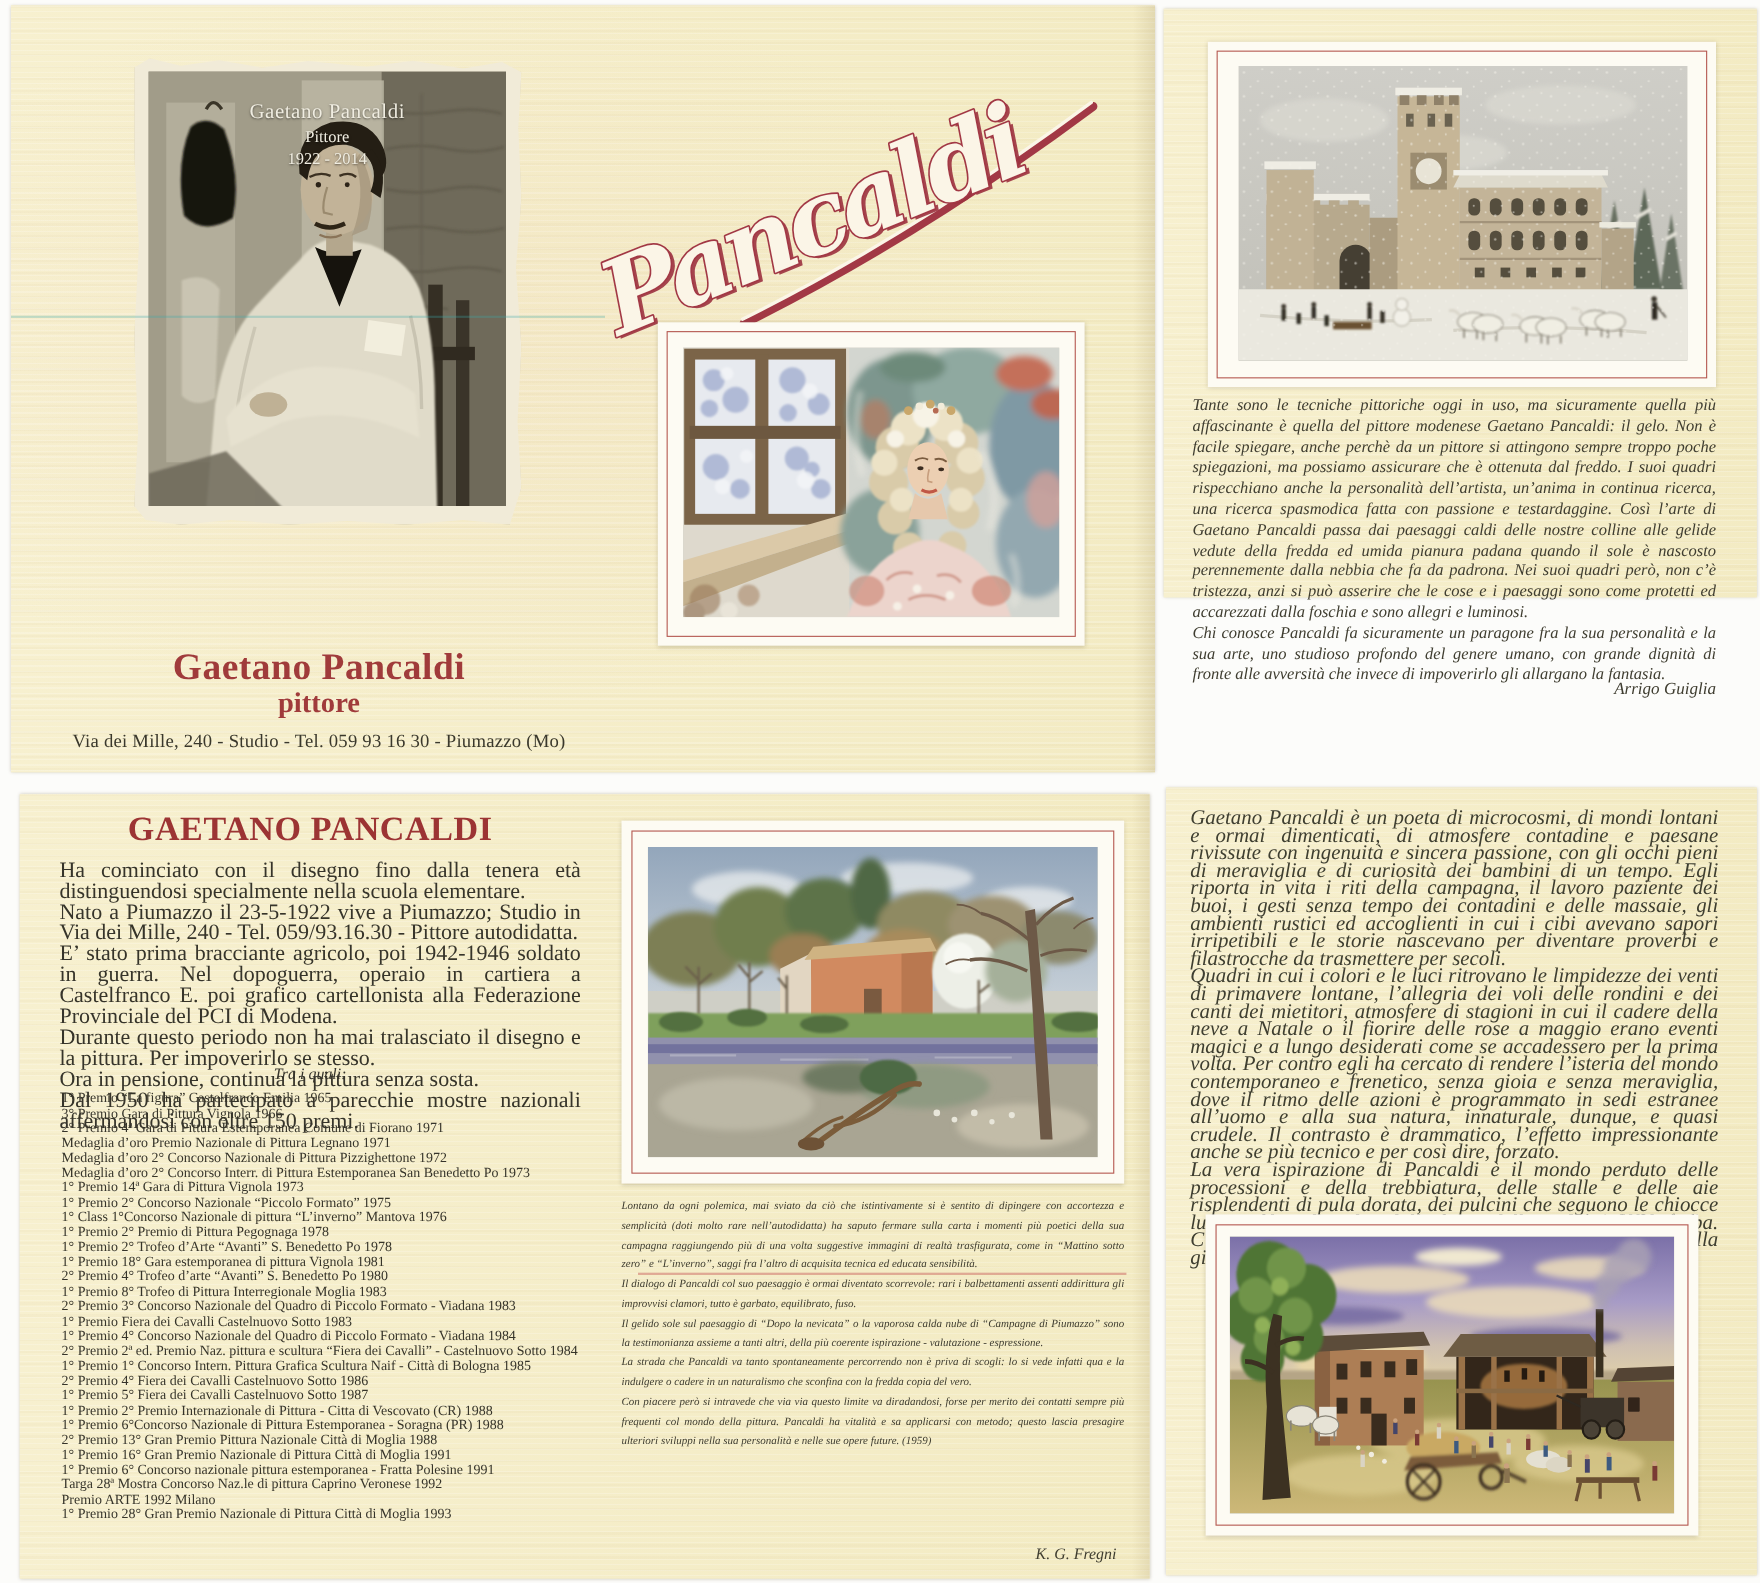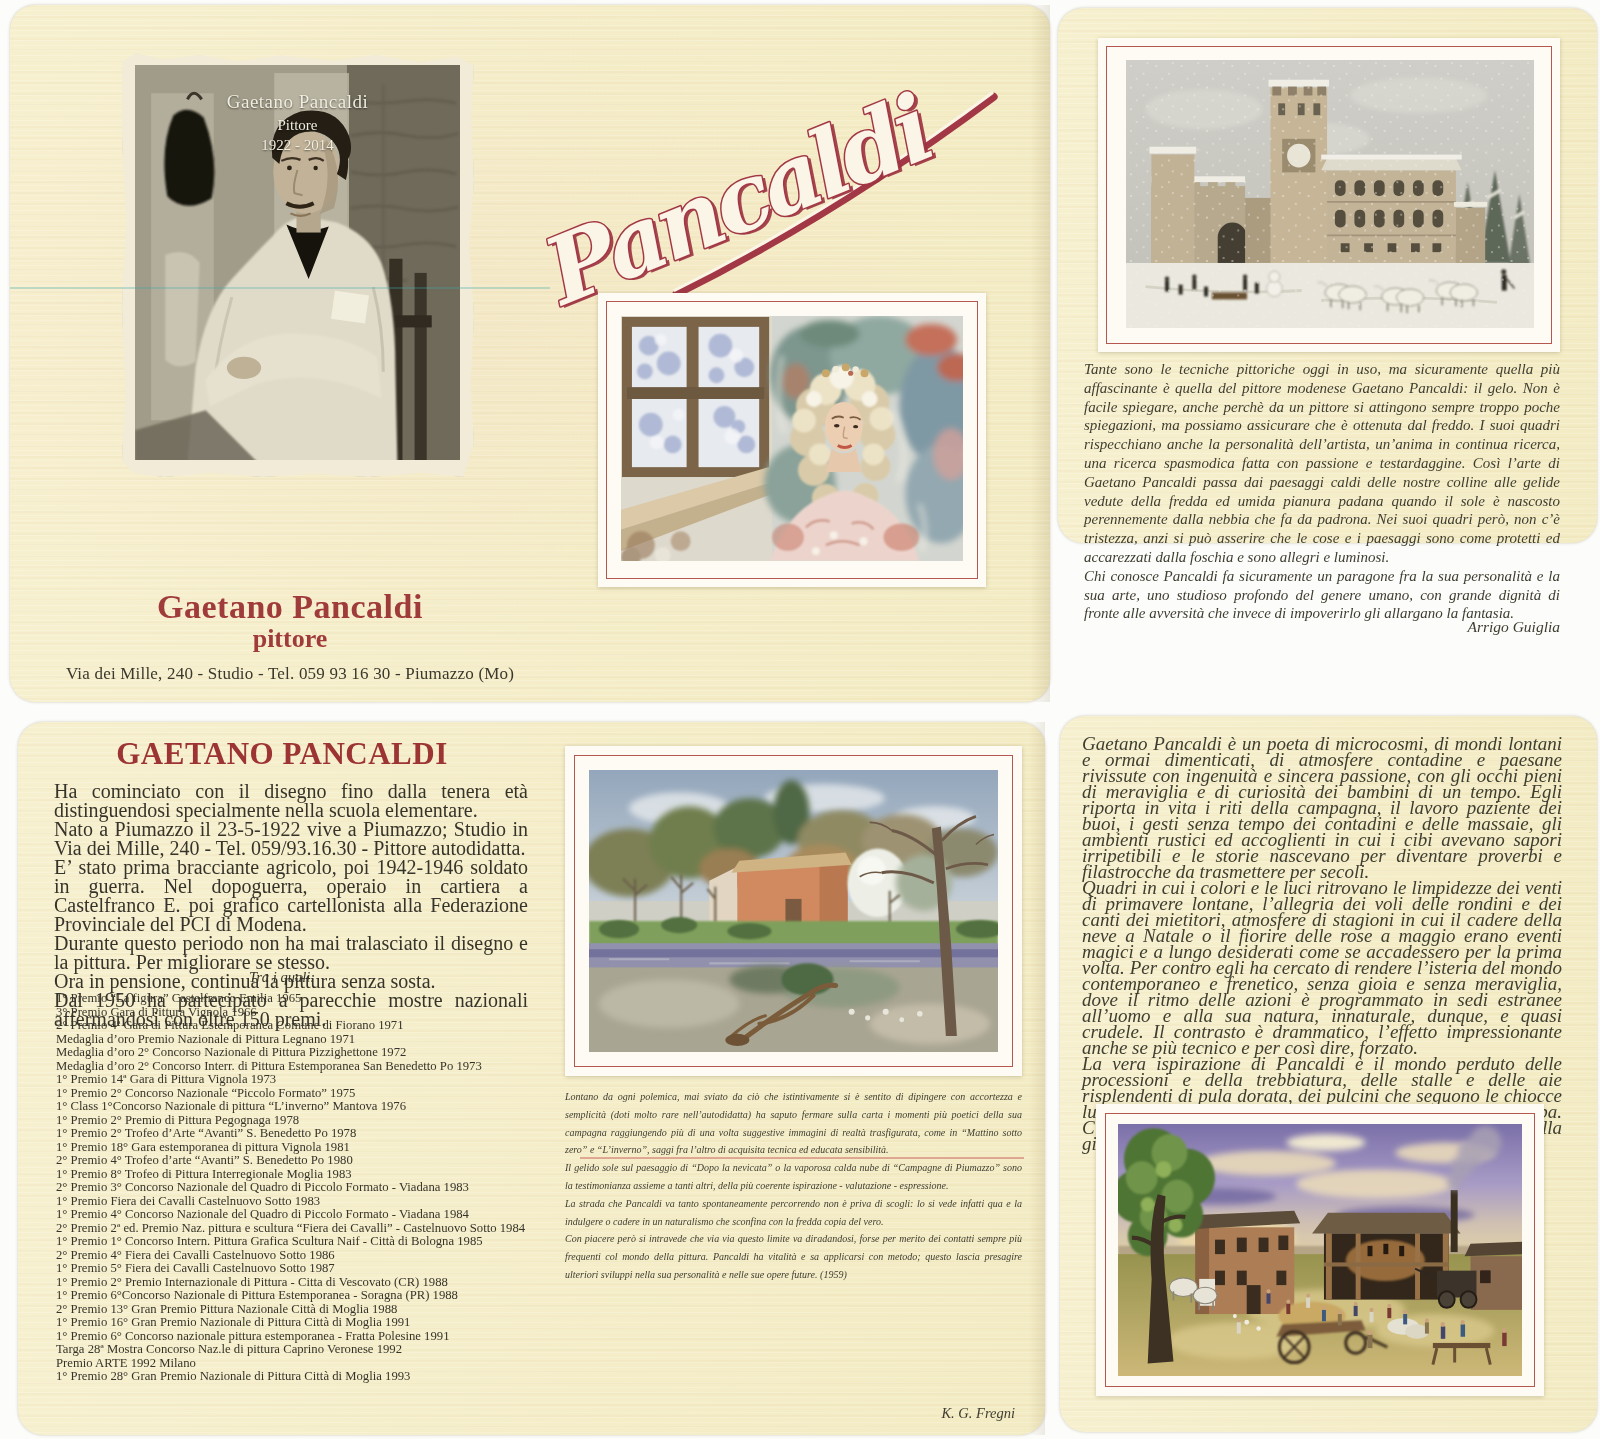--- a/index.html
+++ b/index.html
@@ -10,21 +10,20 @@
     color:#3b3930;
   }
   .page{
     position:absolute;
     background-color:#f5eec8;
     background-image:
       repeating-linear-gradient(180deg, rgba(255,255,255,.20) 0 1px, rgba(0,0,0,0) 1px 5px),
       repeating-linear-gradient(180deg, rgba(190,160,105,.05) 0 2px, rgba(0,0,0,0) 2px 11px),
       linear-gradient(90deg,#f7f0cf,#f3ebc3);
     box-shadow:0 0 3px rgba(90,80,50,.30);
-    border-radius:25px;
   }
   .tint{position:absolute;inset:0;pointer-events:none;
     background:radial-gradient(ellipse at 38% 45%, rgba(228,178,158,.10), rgba(0,0,0,0) 62%);}
   .fold{position:absolute;pointer-events:none;}
 
   
   #photo-backing{
     position:absolute;left:112px;top:48px;width:352px;height:424px;
     background:#f1ebd8;
     clip-path:polygon(0 2%,4% 0,12% 1.6%,22% .4%,33% 2%,45% .6%,60% 1.8%,72% .5%,85% 2.2%,95% .8%,100% 3%,99.2% 15%,100% 30%,98.6% 45%,100% 62%,99% 78%,100% 92%,97% 100%,85% 99%,70% 100%,55% 99.2%,40% 100%,25% 99%,12% 100%,3% 99%,0 96%,1% 80%,0 60%,1.2% 40%,0 20%);
@@ -410,21 +409,21 @@
     </div>
   <div id="intro-credit">Arrigo Guiglia</div>
 </div>
 
 <div class="page" id="page-bio" style="left:18px;top:722px;width:1027px;height:713px;">
   <div id="bio-heading">GAETANO PANCALDI</div>
   <div id="bio-text">
       <div class="para">Ha cominciato con il disegno fino dalla tenera età distinguendosi specialmente nella scuola elementare.</div>
       <div class="para">Nato a Piumazzo il 23-5-1922 vive a Piumazzo; Studio in Via dei Mille, 240 - Tel. 059/93.16.30 - Pittore autodidatta.</div>
       <div class="para">E’ stato prima bracciante agricolo, poi 1942-1946 soldato in guerra. Nel dopoguerra, operaio in cartiera a Castelfranco E. poi grafico cartellonista alla Federazione Provinciale del PCI di Modena.</div>
-      <div class="para">Durante questo periodo non ha mai tralasciato il disegno e la pittura. Per migliorare se stesso.</div>
+      <div class="para">Durante questo periodo non ha mai tralasciato il disegno e la pittura. Per impoverirlo se stesso.</div>
       <div class="para">Ora in pensione, continua la pittura senza sosta.</div>
       <div class="para">Dal 1950 ha partecipato a parecchie mostre nazionali affermandosi con oltre 150 premi.</div>
     </div>
   <div id="awards-title">Tra i quali:</div>
   <div id="awards-list">
       <div class="award-line">1° Premio “La figura” Castelfranco Emilia 1965</div>
       <div class="award-line">3° Premio Gara di Pittura Vignola 1966</div>
       <div class="award-line">2° Premio 4ª Gara di Pittura Estemporanea Comune di Fiorano 1971</div>
       <div class="award-line">Medaglia d’oro Premio Nazionale di Pittura Legnano 1971</div>
       <div class="award-line">Medaglia d’oro 2° Concorso Nazionale di Pittura Pizzighettone 1972</div>
@@ -540,20 +539,21 @@
           <path d="M356 98 q22 -8 42 -4" stroke-width="2.6"></path>
           <path d="M302 60 q-10 -8 -22 -8 M386 74 q8 -8 18 -10 M292 102 q-12 -2 -22 4" stroke-width="1.6"></path>
         </g>
       </svg>
     </div>
   </div>
   <div class="scanline" style="left:562px;top:435px;width:444px;height:2px;background:rgba(190,60,60,.40);"></div>
 
   <div class="essay-text" id="fregni-text">
       <div class="para">Lontano da ogni polemica, mai sviato da ciò che istintivamente si è sentito di dipingere con accortezza e semplicità (doti molto rare nell’autodidatta) ha saputo fermare sulla carta i momenti più poetici della sua campagna raggiungendo più di una volta suggestive immagini di realtà trasfigurata, come in “Mattino sotto zero” e “L’inverno”, saggi fra l’altro di acquisita tecnica ed educata sensibilità.</div>
+      <div class="para">Il dialogo di Pancaldi col suo paesaggio è ormai diventato scorrevole: rari i balbettamenti assenti addirittura gli improvvisi clamori, tutto è garbato, equilibrato, fuso.</div>
       <div class="para">Il gelido sole sul paesaggio di “Dopo la nevicata” o la vaporosa calda nube di “Campagne di Piumazzo” sono la testimonianza assieme a tanti altri, della più coerente ispirazione - valutazione - espressione.</div>
       <div class="para">La strada che Pancaldi va tanto spontaneamente percorrendo non è priva di scogli: lo si vede infatti qua e la indulgere o cadere in un naturalismo che sconfina con la fredda copia del vero.</div>
       <div class="para">Con piacere però si intravede che via via questo limite va diradandosi, forse per merito dei contatti sempre più frequenti col mondo della pittura. Pancaldi ha vitalità e sa applicarsi con metodo; questo lascia presagire ulteriori sviluppi nella sua personalità e nelle sue opere future. (1959)</div>
     </div>
   <div id="fregni-credit">K. G. Fregni</div>
   <div class="fold" style="right:0;top:0;width:16px;height:100%;background:linear-gradient(90deg,rgba(0,0,0,0),rgba(140,120,80,.14));"></div>
 </div>
 
 <div class="page" id="page-essay" style="left:1060px;top:716px;width:537px;height:716px;">
   <div class="essay-text" id="manfredi-text">

